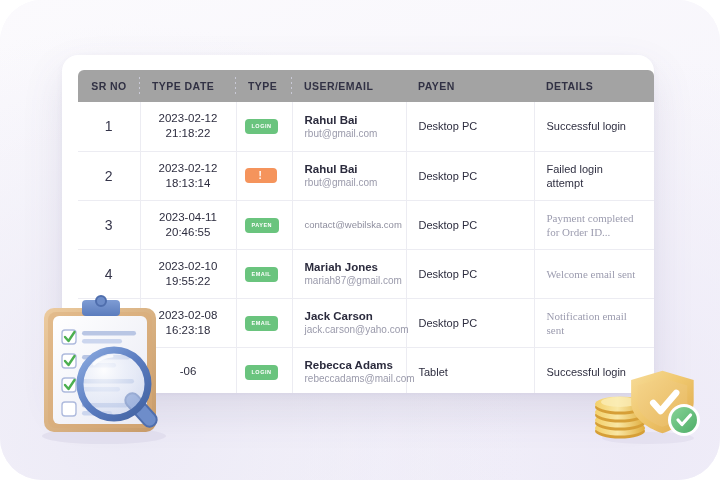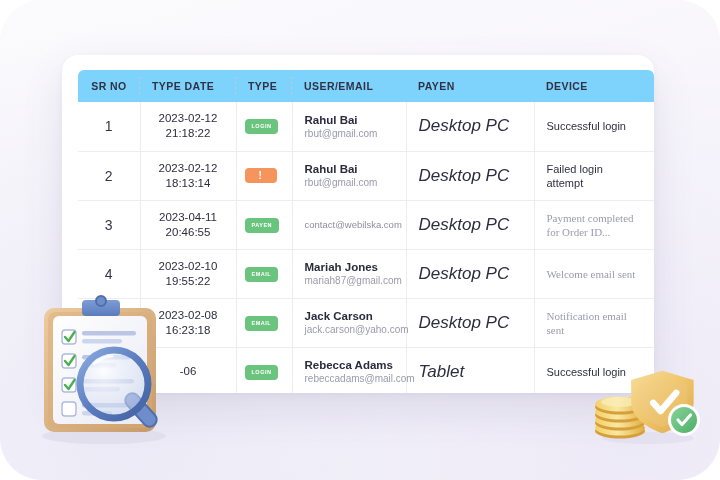--- a/index.html
+++ b/index.html
@@ -54,21 +54,21 @@
     height: 330px;
   }
 
   table {
     border-collapse: collapse;
     width: 576px;
     table-layout: fixed;
   }
 
   thead th {
-    background: #7dd3fc;
+    background: #a3a3a3;
     color: #313144;
     font-size: 10.5px;
     font-weight: 700;
     letter-spacing: 0.45px;
     text-align: left;
     height: 32px;
     padding: 0 12px;
     position: relative;
     white-space: nowrap;
   }
@@ -158,21 +158,21 @@
     font-size: 10px;
     color: #9a9aab;
     line-height: 13px;
     white-space: nowrap;
   }
   .uemail.only {
     font-size: 9.5px;
     color: #8e8e9e;
   }
 
-  td.device { font-size: 17px; color: #2d2d3f; font-style: italic; }
+  td.device { font-size: 11px; color: #2d2d3f; }
 
   td.details { font-size: 11px; color: #2f2f41; line-height: 14px; }
   td.details.muted { color: #9c9caf; font-family: Liberation Serif, serif; }
 
   
   .illus-clipboard {
     position: absolute;
     left: 26px;
     top: 286px;
     width: 160px;
@@ -197,21 +197,21 @@
   <div class="card">
     <div class="table-wrap">
       <table>
         <thead>
           <tr>
             <th class="c-sr sep">SR NO</th>
             <th class="c-date sep">TYPE DATE</th>
             <th class="c-type sep">TYPE</th>
             <th class="c-user">USER/EMAIL</th>
             <th class="c-dev">PAYEN</th>
-            <th class="c-det">DEVICE</th>
+            <th class="c-det">DETAILS</th>
           </tr>
         </thead>
         <tbody>
 
           <tr>
             <td class="c-sr sr">1</td>
             <td class="c-date date">
               <div>2023-02-12</div>
               <div>21:18:22</div>
             </td>

